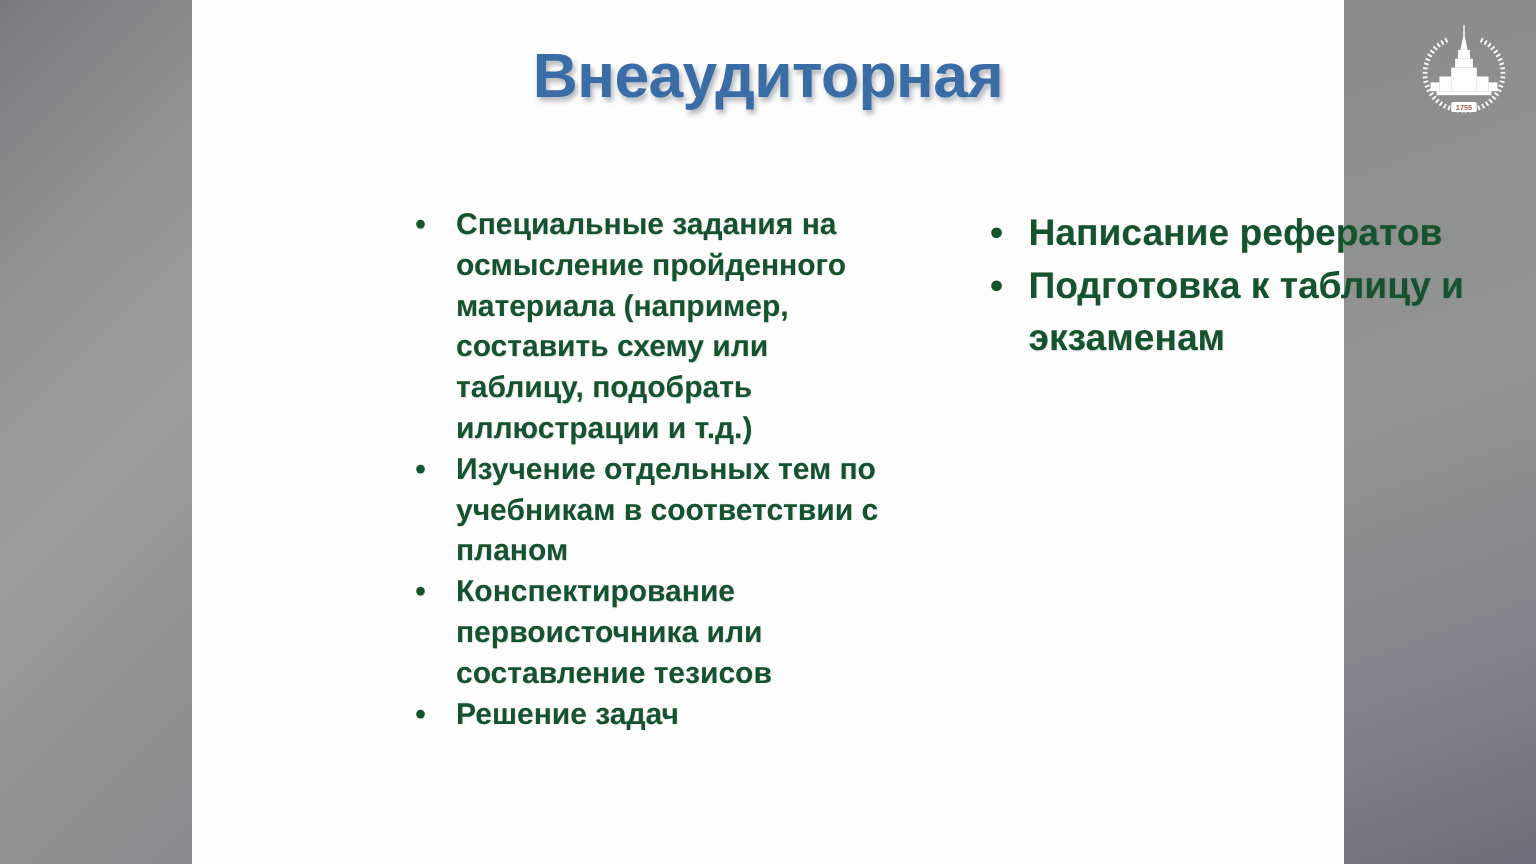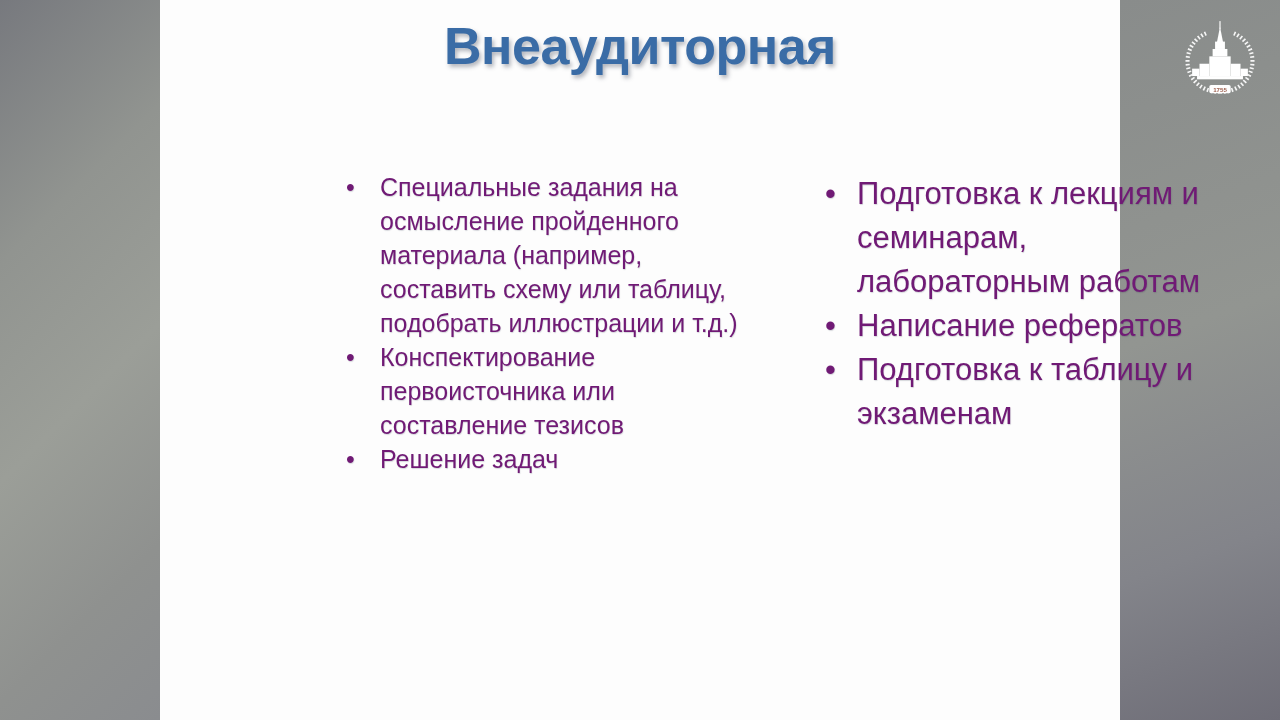--- a/index.html
+++ b/index.html
@@ -27,35 +27,36 @@
   }
   .logo {
     position: absolute; top: 10px; left: 59px;
     width: 82px; height: 96px;
   }
   .content {
     position: absolute; left: 160px; top: 0;
     width: 960px; height: 720px;
   }
   .title {
-    margin: 0; padding-top: 12px;
+    margin: 0; padding-top: 30px;
     text-align: center;
     font-size: 52px; font-weight: bold;
     line-height: 69px;
     letter-spacing: -0.5px;
     color: #3a6ca6;
     text-shadow: 2px 3px 4px rgba(40, 50, 70, 0.35);
   }
   .title .tline { display: block; }
   ul.col {
     position: absolute;
     margin: 0; padding: 0;
     list-style: none;
-    color: #701a75;
+    color: #14532d;
     text-shadow: 0.5px 0.5px 1px rgba(32, 42, 68, 0.18);
+    font-weight: bold;
   }
   ul.col li {
     position: relative;
     margin: 0;
   }
   ul.col li::before {
     content: "\2022";
     position: absolute; left: 2px; top: 0;
   }
   .col-left {
@@ -107,24 +108,24 @@
   </div>
 
   <div class="content">
 
     <h1 class="title">
       <span class="tline">Внеаудиторная</span>
     </h1>
 
     <ul class="col col-left">
       <li>Специальные задания на осмысление пройденного материала (например, составить схему или таблицу, подобрать иллюстрации и т.д.)</li>
+      <li>Изучение отдельных тем по учебникам в соответствии с планом</li>
       <li>Конспектирование первоисточника или составление тезисов</li>
       <li>Решение задач</li>
     </ul>
 
     <ul class="col col-right">
-      <li>Подготовка к лекциям и семинарам, лабораторным работам</li>
       <li>Написание рефератов</li>
       <li>Подготовка к таблицу и экзаменам</li>
     </ul>
 
   </div>
 </div>
 
 </body></html>

